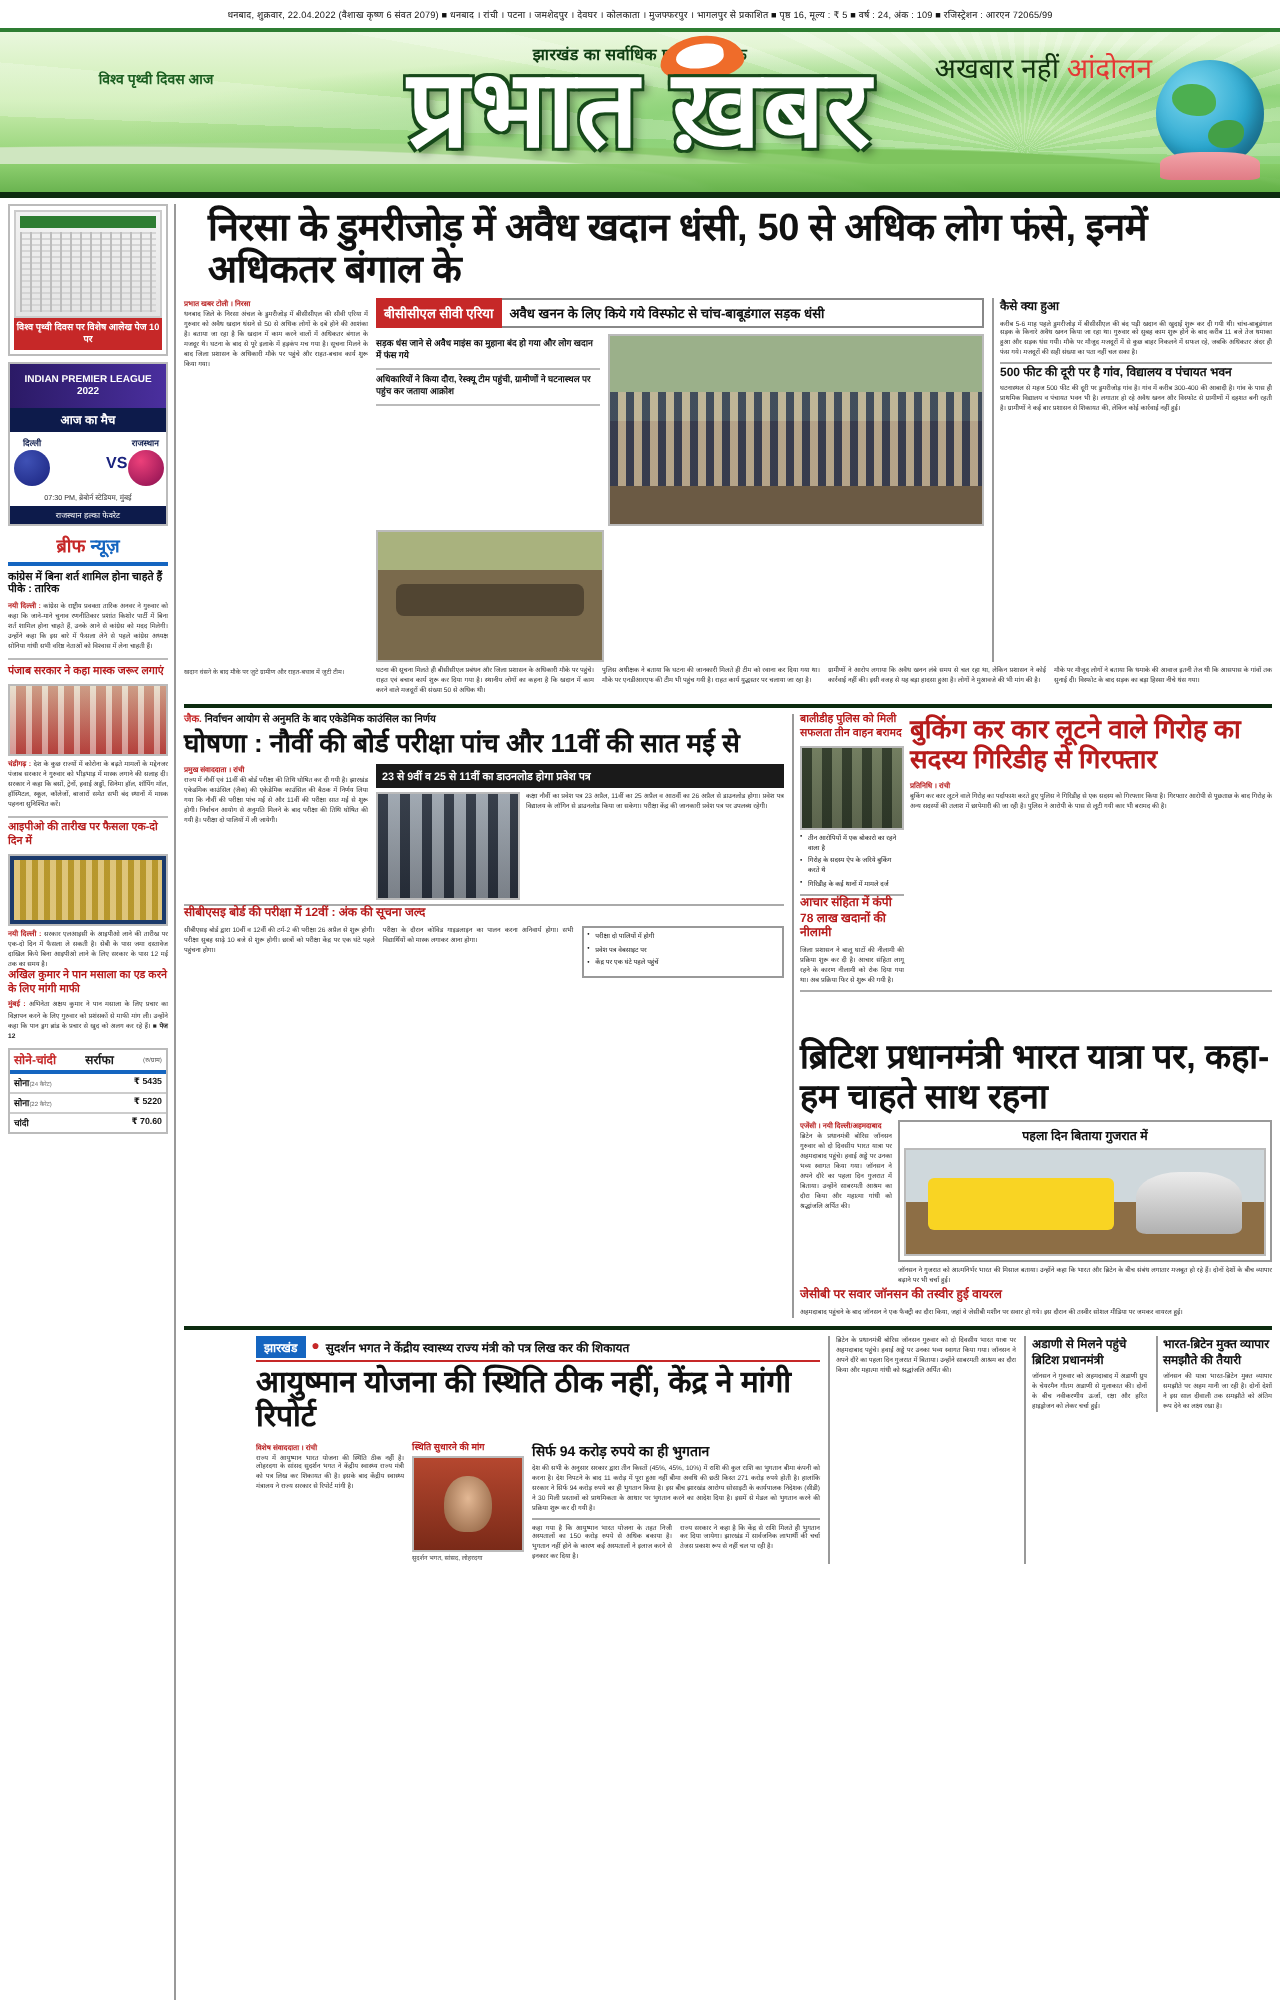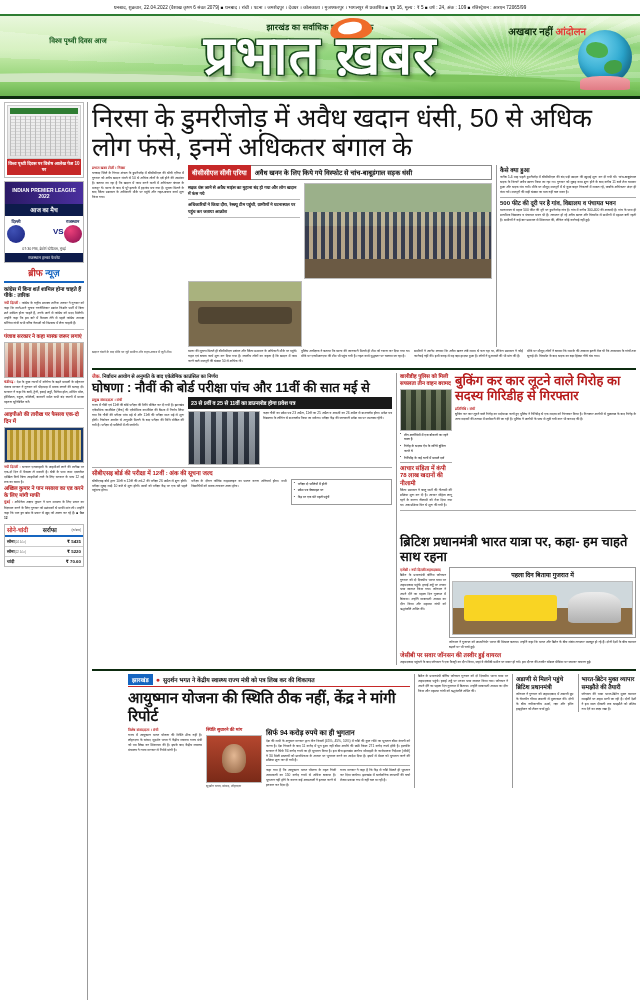--- a/index.html
+++ b/index.html
@@ -57,21 +57,21 @@
     position:absolute;left:0;right:0;top:12px;text-align:center;
     font-size:54px;font-weight:bold;line-height:1;
     color:#fff;
     text-shadow:
       -1.4px -1.4px 0 #17491a, 1.4px -1.4px 0 #17491a,
       -1.4px 1.4px 0 #17491a, 1.4px 1.4px 0 #17491a,
       3px 3px 4px rgba(0,0,0,.35);
     letter-spacing:1px;
   }
   .mh-slogan{
-    position:absolute;right:54px;top:8px;font-size:10px;font-weight:bold;color:#12320f;
+    position:absolute;right:64px;top:8px;font-size:14px;font-weight:normal;color:#12320f;
   }
   .mh-slogan .accent{color:#e53935;}
   .mh-bird{
     position:absolute;left:330px;top:2px;width:42px;height:22px;
     background:#ef6c2a;border-radius:50% 50% 46% 46%/60% 60% 40% 40%;
     transform:rotate(-6deg);
   }
   .mh-bird:after{
     content:"";position:absolute;left:8px;top:4px;width:24px;height:12px;
     background:#fff;border-radius:60% 40% 50% 50%;
@@ -180,21 +180,21 @@
   .rates-head .t2{font-size:6px;font-weight:bold;color:#1a1a1a;}
   .rates-head .u{font-size:3.2px;color:#555;}
   .rates-bar{height:2px;background:#1565c0;}
   .rrow{display:flex;align-items:center;justify-content:space-between;
     border-bottom:.5px solid #ccc;padding:1.5px 2px;font-size:4.4px;font-weight:bold;}
   .rrow .lbl .sub{font-size:3px;font-weight:normal;color:#666;}
   .rrow .val{font-weight:bold;}
 
   
   .lead-h{
-    font-size:26px;font-weight:normal;line-height:1.12;letter-spacing:-.2px;margin:2px 0 3px 0;
+    font-size:19px;font-weight:bold;line-height:1.12;letter-spacing:-.2px;margin:2px 0 3px 12px;
   }
   .subbar{display:flex;align-items:stretch;margin-bottom:3px;}
   .subbar .tag{background:#c62828;color:#fff;font-size:6.6px;font-weight:bold;
     padding:2px 4px;white-space:nowrap;display:flex;align-items:center;}
   .subbar .txt{border:.6px solid #888;border-left:none;flex:1;font-size:6.6px;font-weight:bold;
     padding:2px 4px;display:flex;align-items:center;overflow:hidden;white-space:nowrap;}
 
   .bullets{font-size:4.4px;font-weight:bold;line-height:1.45;}
   .bullets div{border-bottom:.5px solid #bbb;padding:2px 0;}
 
@@ -453,21 +453,21 @@
             <div style="flex:1;">
               <div class="sec-h red" style="font-size:13px;">बुकिंग कर कार लूटने वाले गिरोह का सदस्य गिरिडीह से गिरफ्तार</div>
               <div class="byline">प्रतिनिधि । रांची</div>
               <div class="tiny">बुकिंग कर कार लूटने वाले गिरोह का पर्दाफाश करते हुए पुलिस ने गिरिडीह से एक सदस्य को गिरफ्तार किया है। गिरफ्तार आरोपी से पूछताछ के बाद गिरोह के अन्य सदस्यों की तलाश में छापेमारी की जा रही है। पुलिस ने आरोपी के पास से लूटी गयी कार भी बरामद की है।</div>
             </div>
           </div>
 
           <div class="dashrule"></div>
 
           <div>
-            <div class="sec-h" style="font-size:13px;margin-top:24px;">ब्रिटिश प्रधानमंत्री भारत यात्रा पर, कहा- हम चाहते साथ रहना</div>
+            <div class="sec-h" style="font-size:17px;margin-top:24px;">ब्रिटिश प्रधानमंत्री भारत यात्रा पर, कहा- हम चाहते साथ रहना</div>
             <div style="display:flex;gap:3px;">
               <div style="width:46px;flex:0 0 46px;">
                 <div class="byline">एजेंसी । नयी दिल्ली/अहमदाबाद</div>
                 <div class="tiny">ब्रिटेन के प्रधानमंत्री बोरिस जॉनसन गुरुवार को दो दिवसीय भारत यात्रा पर अहमदाबाद पहुंचे। हवाई अड्डे पर उनका भव्य स्वागत किया गया। जॉनसन ने अपने दौरे का पहला दिन गुजरात में बिताया। उन्होंने साबरमती आश्रम का दौरा किया और महात्मा गांधी को श्रद्धांजलि अर्पित की।</div>
               </div>
               <div style="flex:1;">
                 <div class="sidebox">
                   <div style="text-align:center;font-size:6.2px;font-weight:bold;">पहला दिन बिताया गुजरात में</div>
                   <div class="photo ph-boris" style="height:52px;margin-top:2px;"></div>
                 </div>

